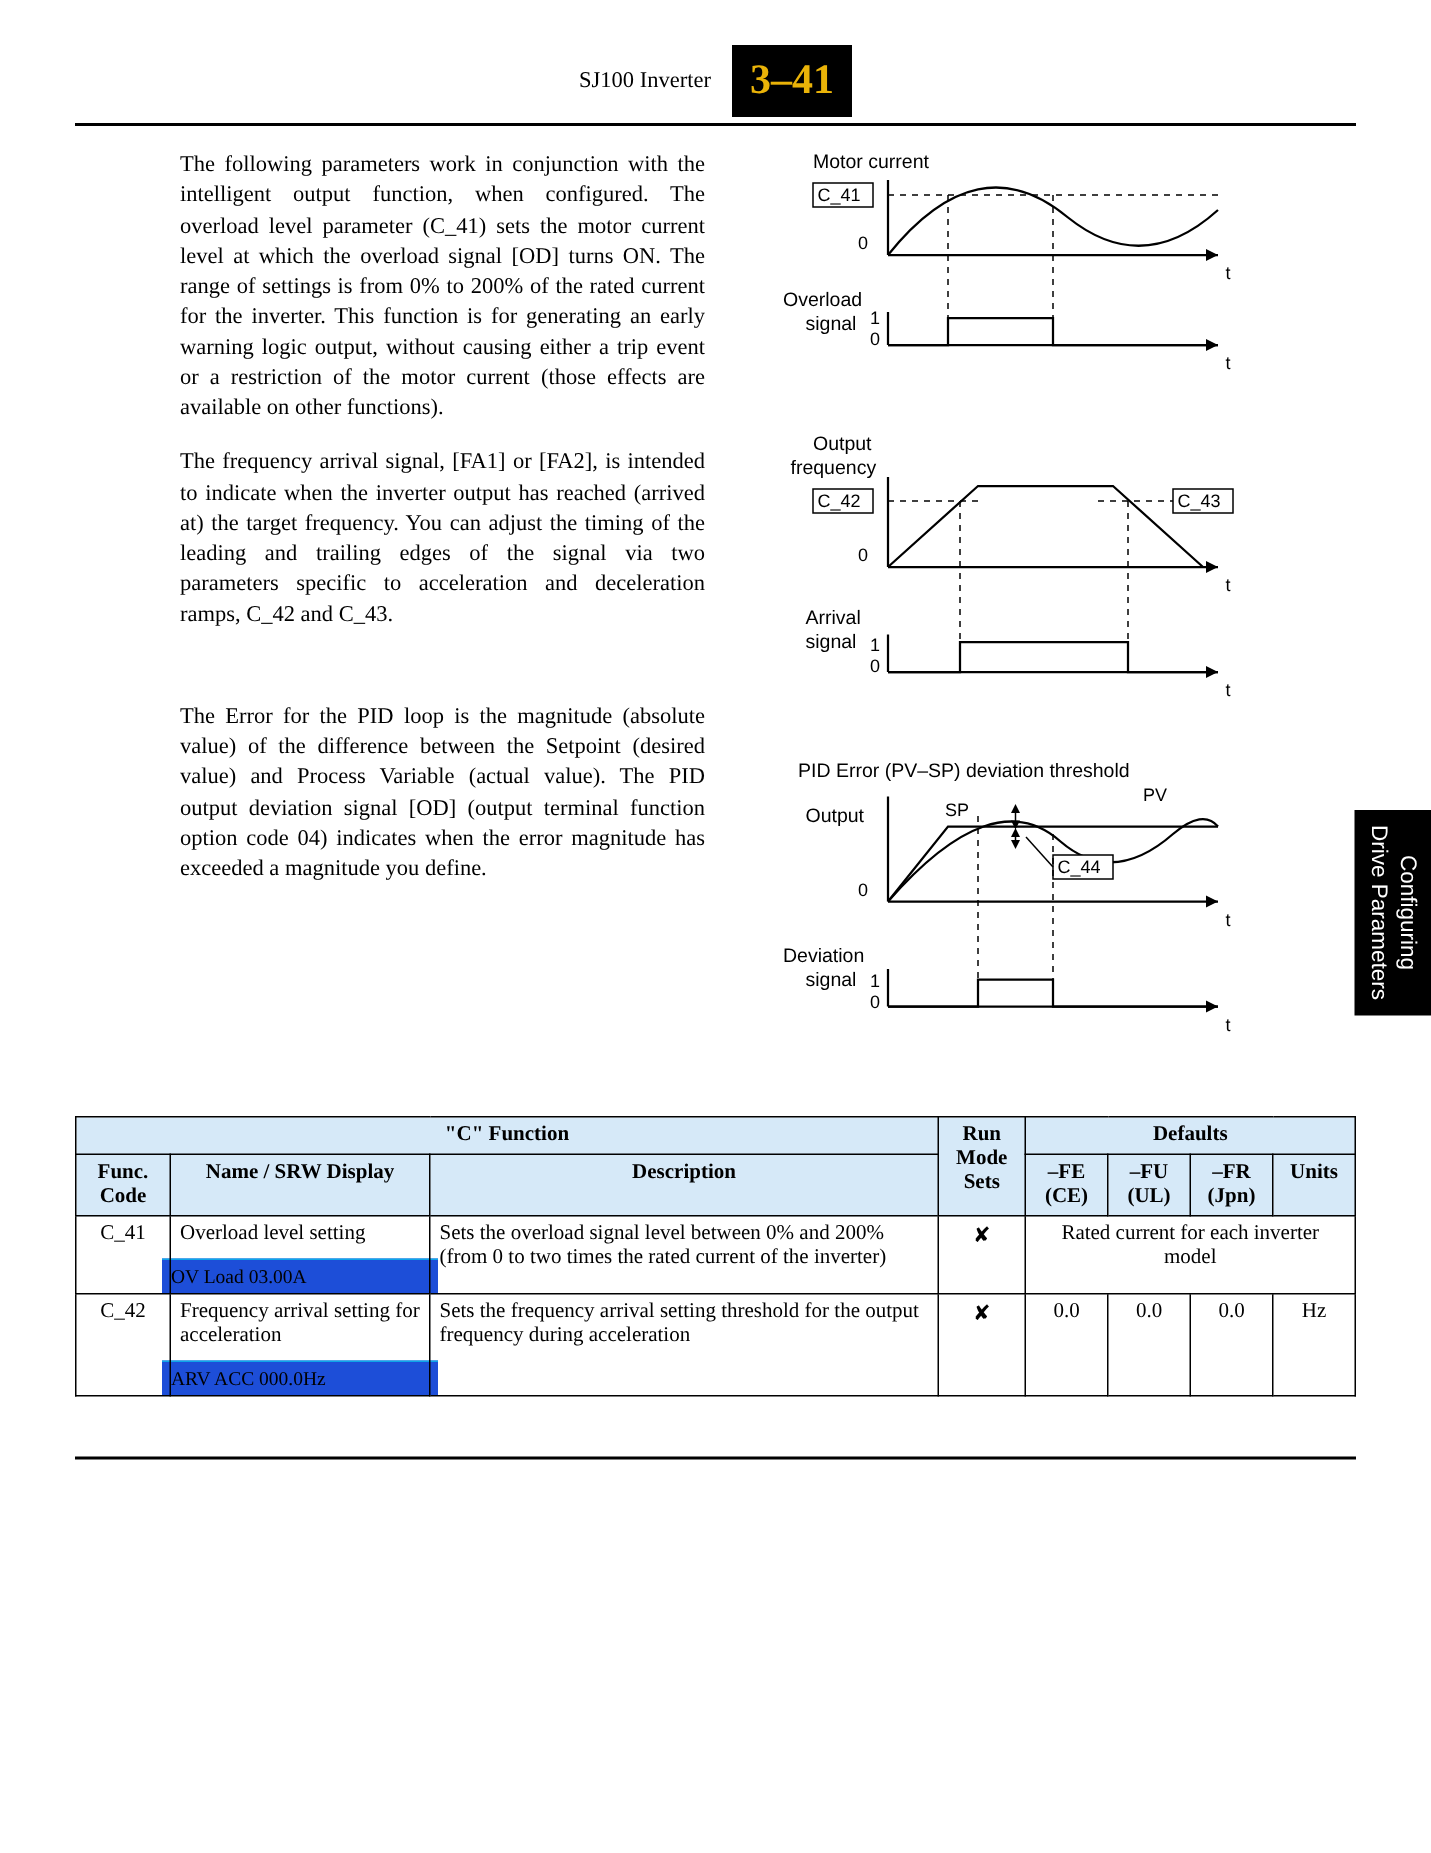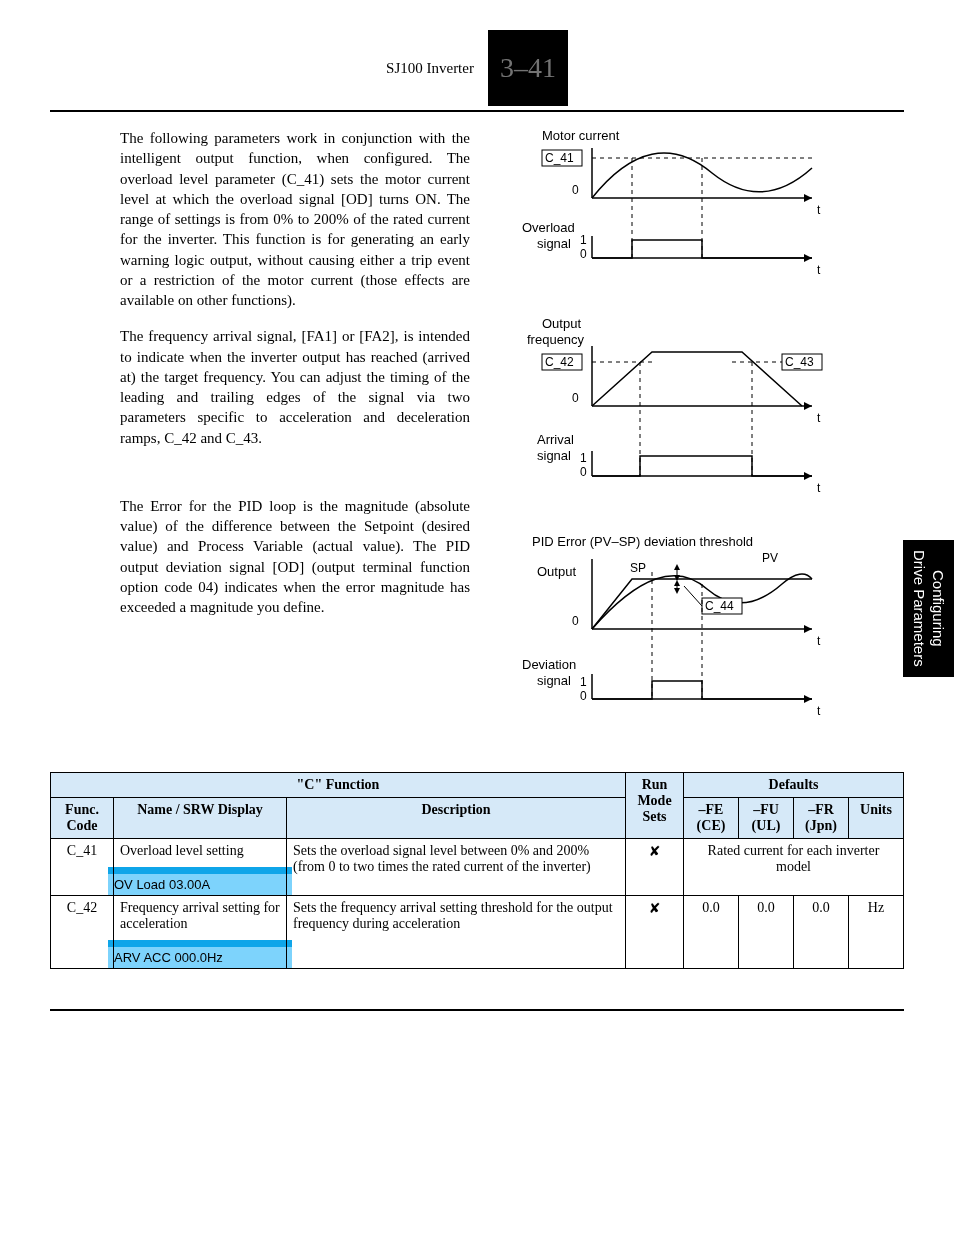--- a/index.html
+++ b/index.html
@@ -20,24 +20,24 @@
     justify-content: center;
     align-items: center;
     margin-bottom: 4px;
   }
   .header-label {
     font-size: 15px;
     margin-right: 14px;
   }
   .page-num-box {
     background: #000;
-    color: #737373;
-    font-weight: normal;
+    color: #eab308;
+    font-weight: bold;
     font-size: 28px;
-    padding: 22px 12px;
+    padding: 8px 12px;
   }
   .rule {
     border: none;
     border-top: 2px solid #000;
     margin: 0 0 16px 0;
   }
   .section-title {
     font-family: Arial, Helvetica, sans-serif;
     font-weight: bold;
     font-size: 17px;
@@ -93,25 +93,25 @@
     padding: 4px 6px;
     vertical-align: top;
   }
   table.param th {
     background: #d6e9f8;
     text-align: center;
     font-weight: bold;
   }
   .center { text-align: center; }
   .srw {
-    font-family: Liberation Sans, sans-serif;
+    font-family: Liberation Serif, serif;
     font-size: 13px;
-    background: #7dd3fc;
+    background: #1d4ed8;
     margin-top: 4px;
-    border-top: 7px solid #0ea5e9;
+    border-top: 1px solid #0ea5e9;
     margin-left: -6px; margin-right: -6px;
     padding: 3px 6px;
   }
   .footer-rule {
     border: none;
     border-top: 2px solid #000;
     margin-top: 40px;
   }
 </style>
 </head>

